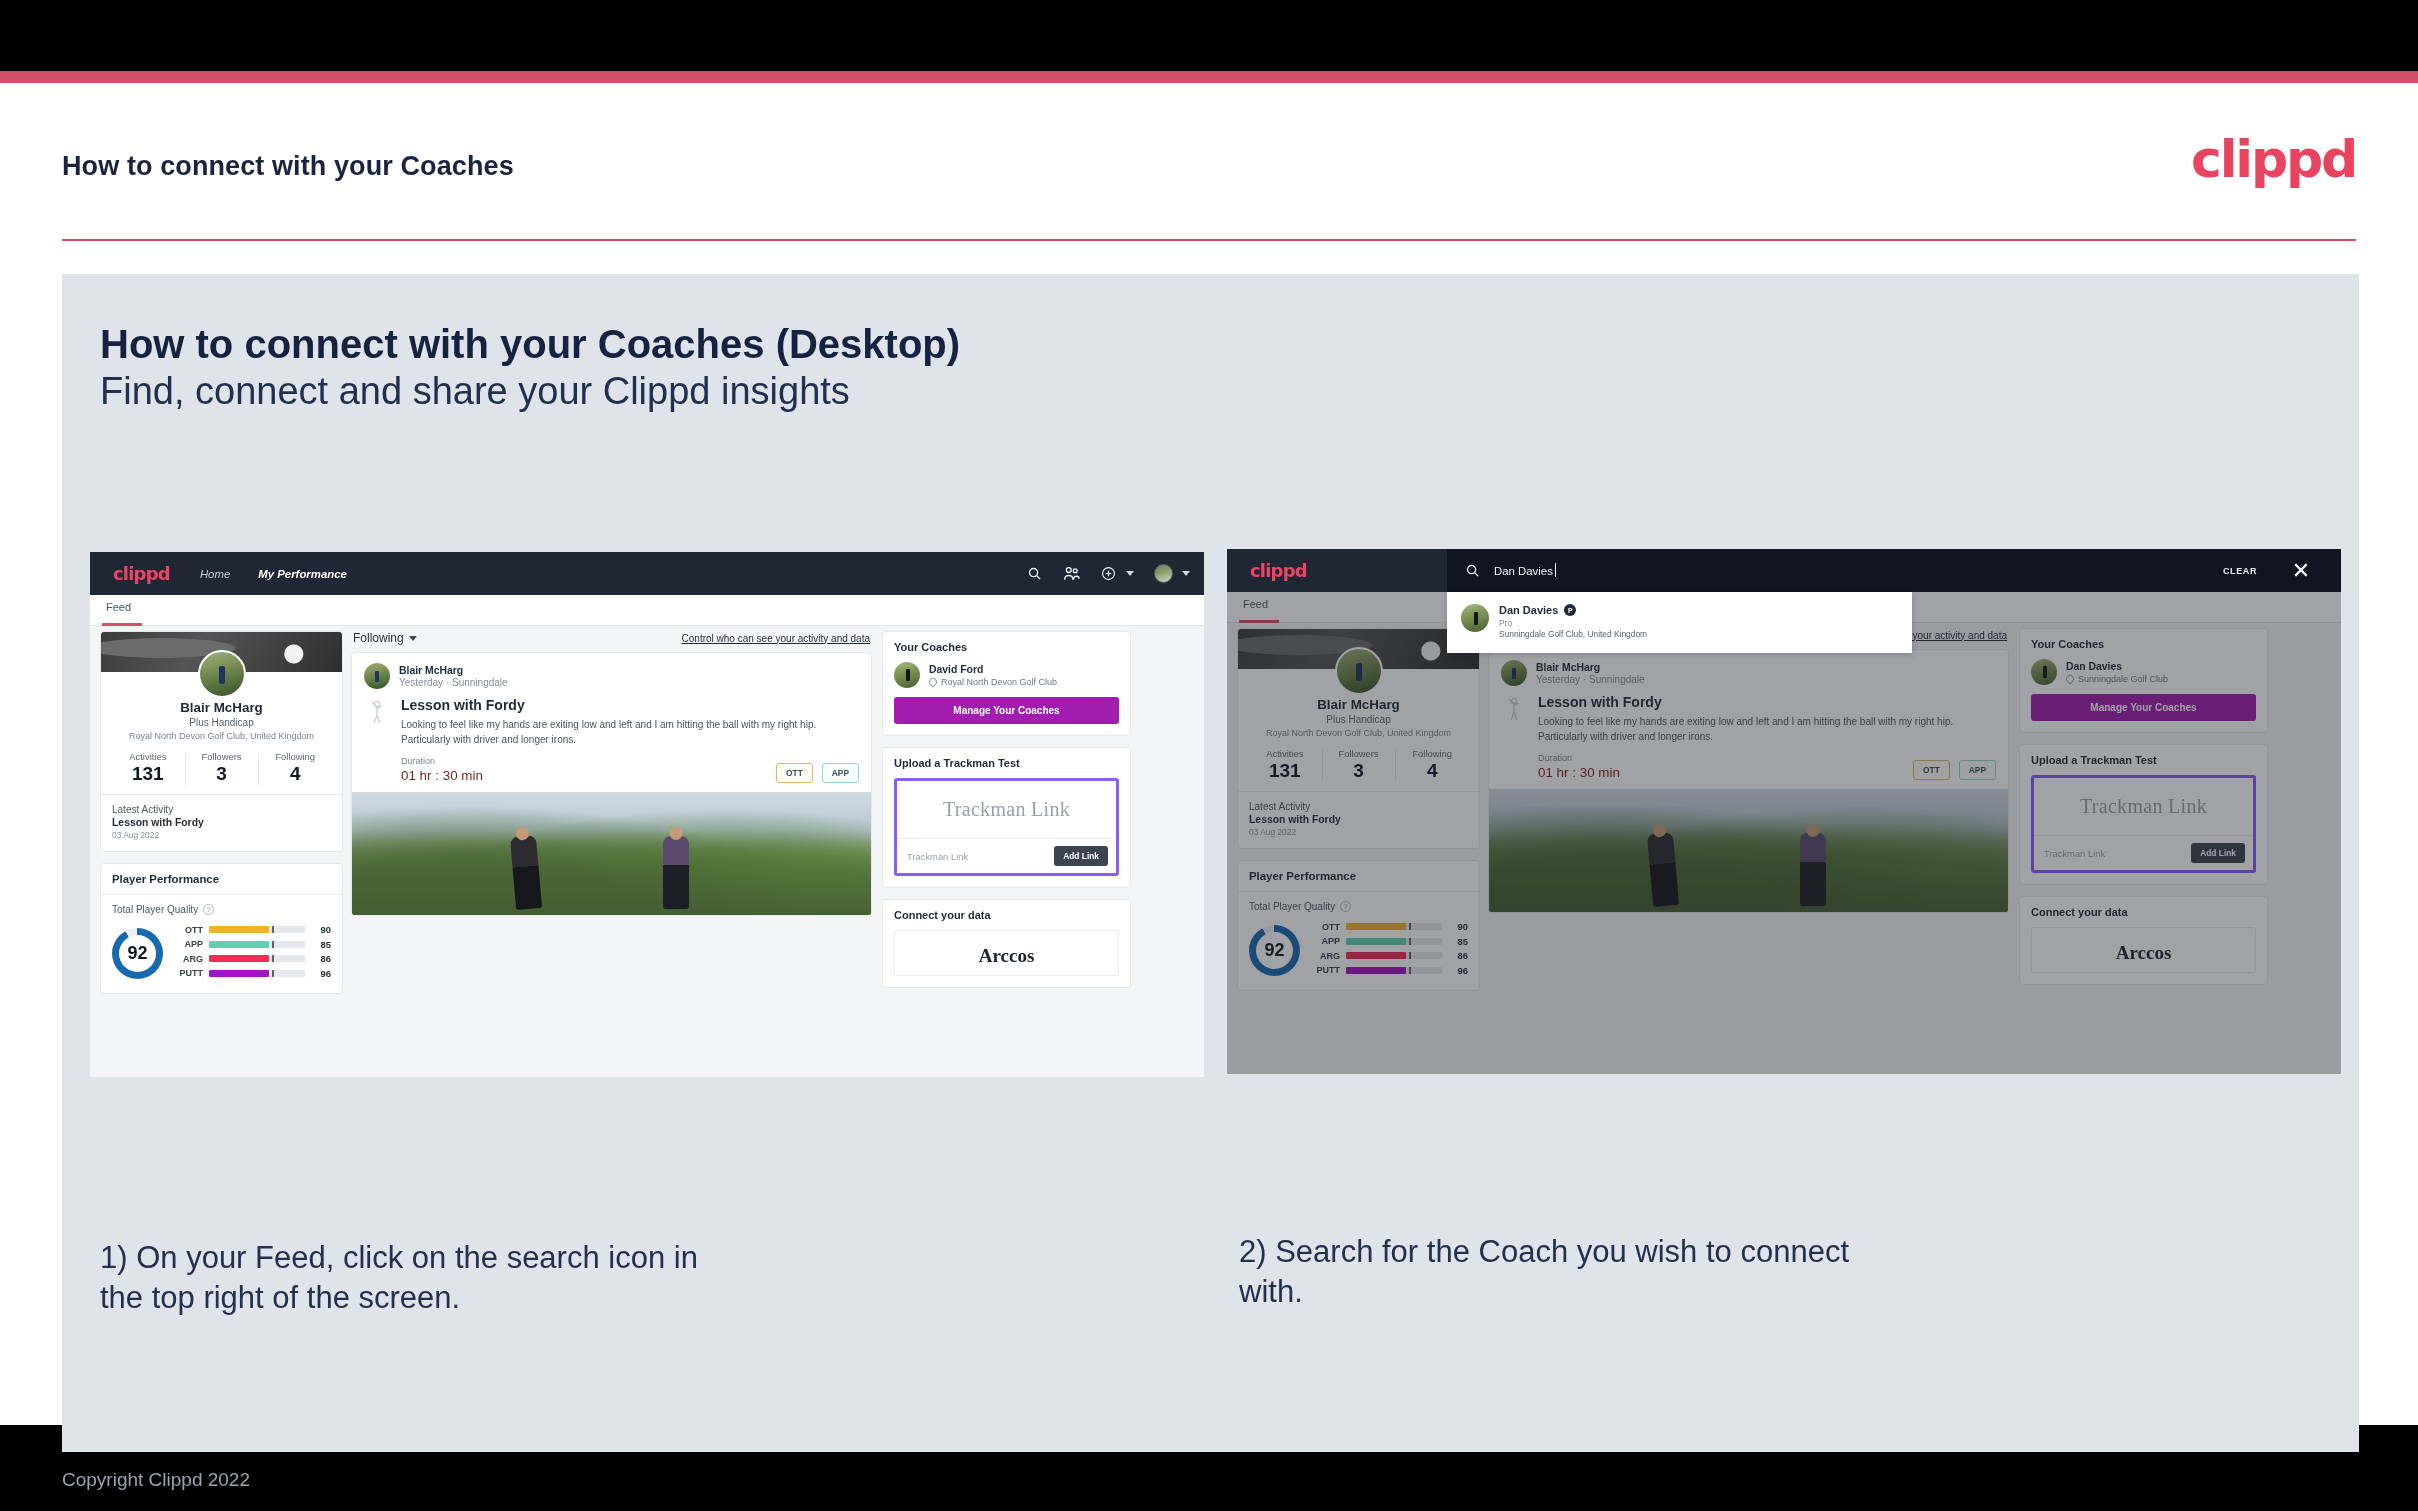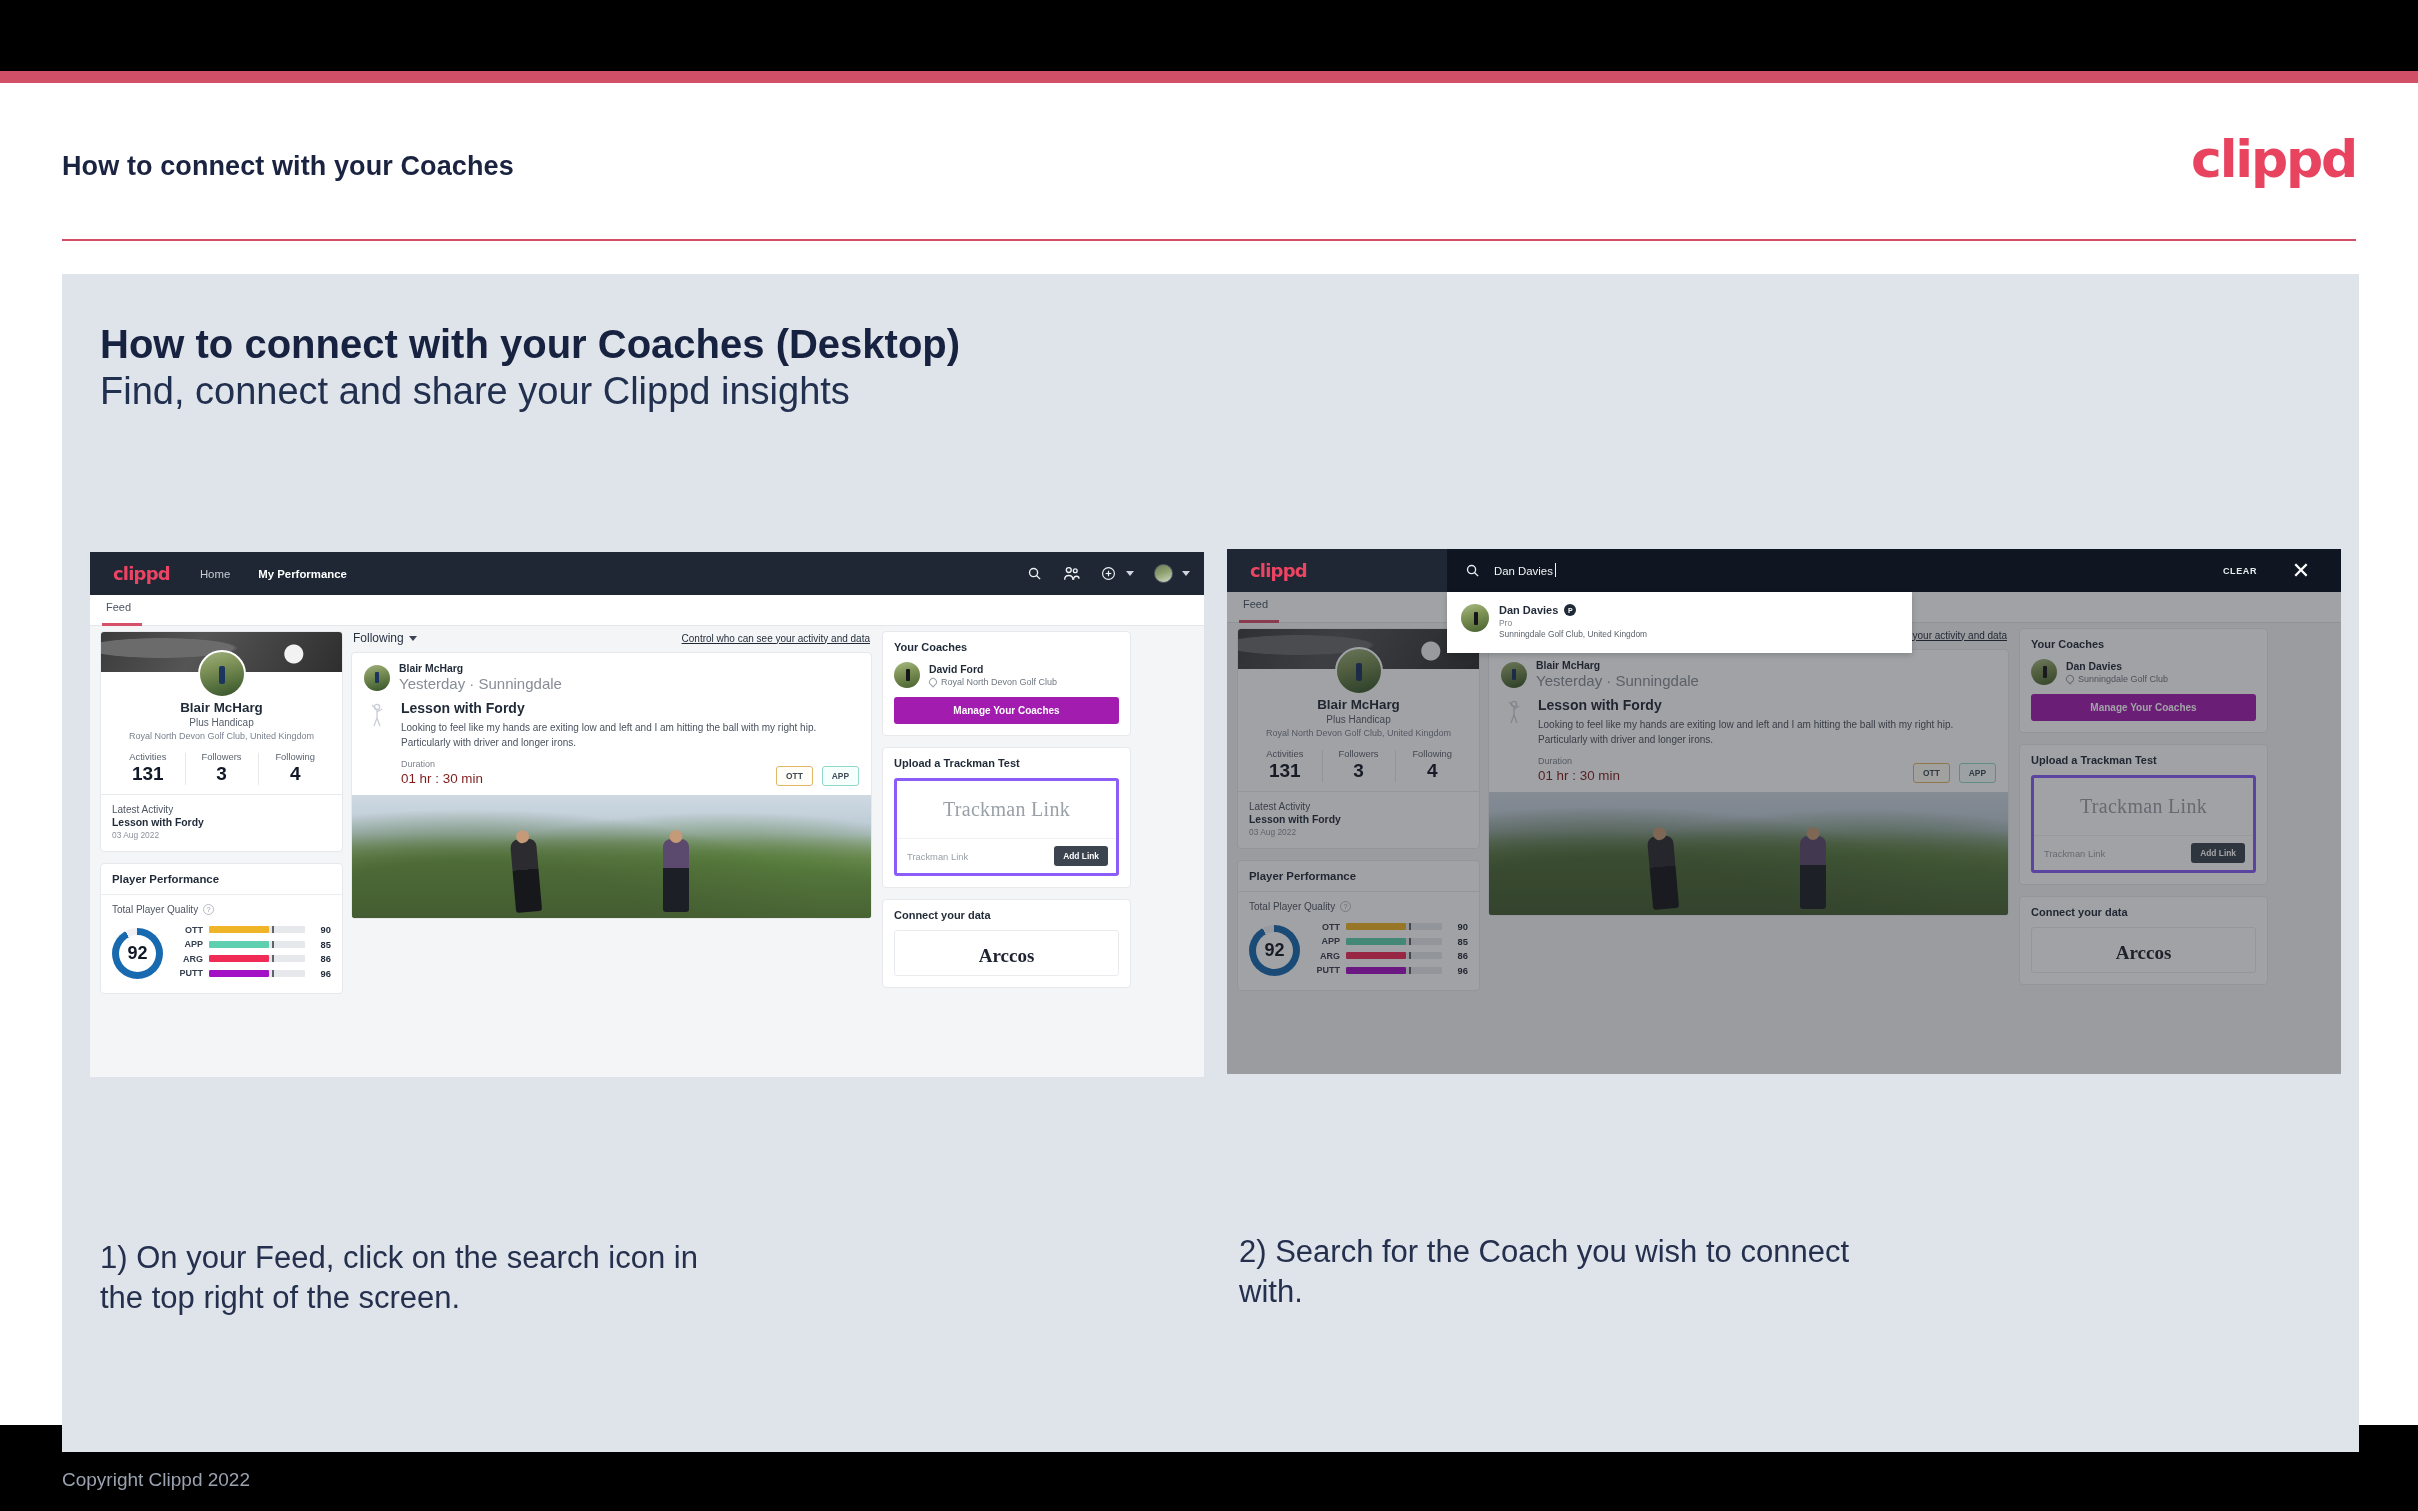--- a/index.html
+++ b/index.html
@@ -75,21 +75,21 @@
   .shot-2 { left:1165px; top:275px; }
 
   .app-topbar {
     position:absolute; left:0; top:0; width:100%; height:43px;
     background:#1e2733; display:flex; align-items:center; z-index:5;
   }
   .app-logo {
     margin-left:23px; font-size:18px; font-weight:800; color:#ee4463;
     letter-spacing:-0.8px; font-family:"DejaVu Sans", sans-serif;
   }
-  .app-nav { display:flex; margin-left:30px; gap:28px; }
+  .app-nav { display:flex; margin-left:30px; gap:28px;font-style:italic; }
   .app-nav-item { font-size:11.4px; color:#c8cdd4; }
   .app-nav-item.active { color:#fff; font-weight:700; }
   .app-top-icons {
     position:absolute; right:14px; top:0; height:43px;
     display:flex; align-items:center; gap:20px;
   }
   .ti { width:17px; height:17px; display:flex; align-items:center; justify-content:center; color:#eef1f4; }
   .ti svg { display:block; }
   .caret { width:0;height:0;border-left:4px solid transparent;border-right:4px solid transparent;border-top:5px solid #cfd5dc; margin-left:-11px; }
   .avatar-top {
@@ -183,21 +183,21 @@
   .following { font-size:12px; color:#283241; display:flex; align-items:center; gap:5px; }
   .chev { width:0;height:0;border-left:4.5px solid transparent;border-right:4.5px solid transparent;border-top:5px solid #3b4555; }
   .control-link { font-size:10px; color:#1f2937; text-decoration:underline; }
 
   .post { background:#fff; border:1px solid #e6e8ec; border-radius:4px; overflow:hidden; }
   .post-head { display:flex; align-items:center; gap:9px; padding:10px 12px 6px; }
   .post-av { width:26px;height:26px;border-radius:50%;flex:none;
              background:linear-gradient(165deg,#9fb27e 0%,#7e9157 35%,#4f6b3a 75%,#35502a 100%); position:relative; overflow:hidden; }
   .post-av .fig { position:absolute; left:50%; top:30%; transform:translateX(-50%); width:4px;height:11px;background:#1b3560;border-radius:1px; }
   .post-name { font-size:10.4px; font-weight:700; color:#1f2937; }
-  .post-meta { font-size:15px; color:#868d97; margin-top:1px; }
+  .post-meta { font-size:10px; color:#868d97; margin-top:1px; }
   .post-main { display:flex; padding:2px 12px 0; gap:9px; }
   .swing-icon { width:28px;height:36px;flex:none; display:flex;align-items:center;justify-content:center; color:#c9ced6; }
   .post-title { font-size:14px; font-weight:700; color:#1f2937; }
   .post-text { font-size:10px; line-height:15px; color:#4a525e; margin-top:4px; }
   .dur-wrap { display:flex; align-items:flex-end; justify-content:space-between; padding:0 12px 0 49px; margin-top:9px; }
   .dur-l { font-size:9px; color:#7c838d; }
   .dur-v { font-size:13.4px; color:#7f1d1d; margin-top:2px; }
   .tags { display:flex; gap:9px; }
   .tag { font-size:8.4px; font-weight:700; padding:4px 9px; border-radius:3px; }
   .tag-ott { border:1px solid #e2b664; color:#3f4a57; background:#fffdf7; }

